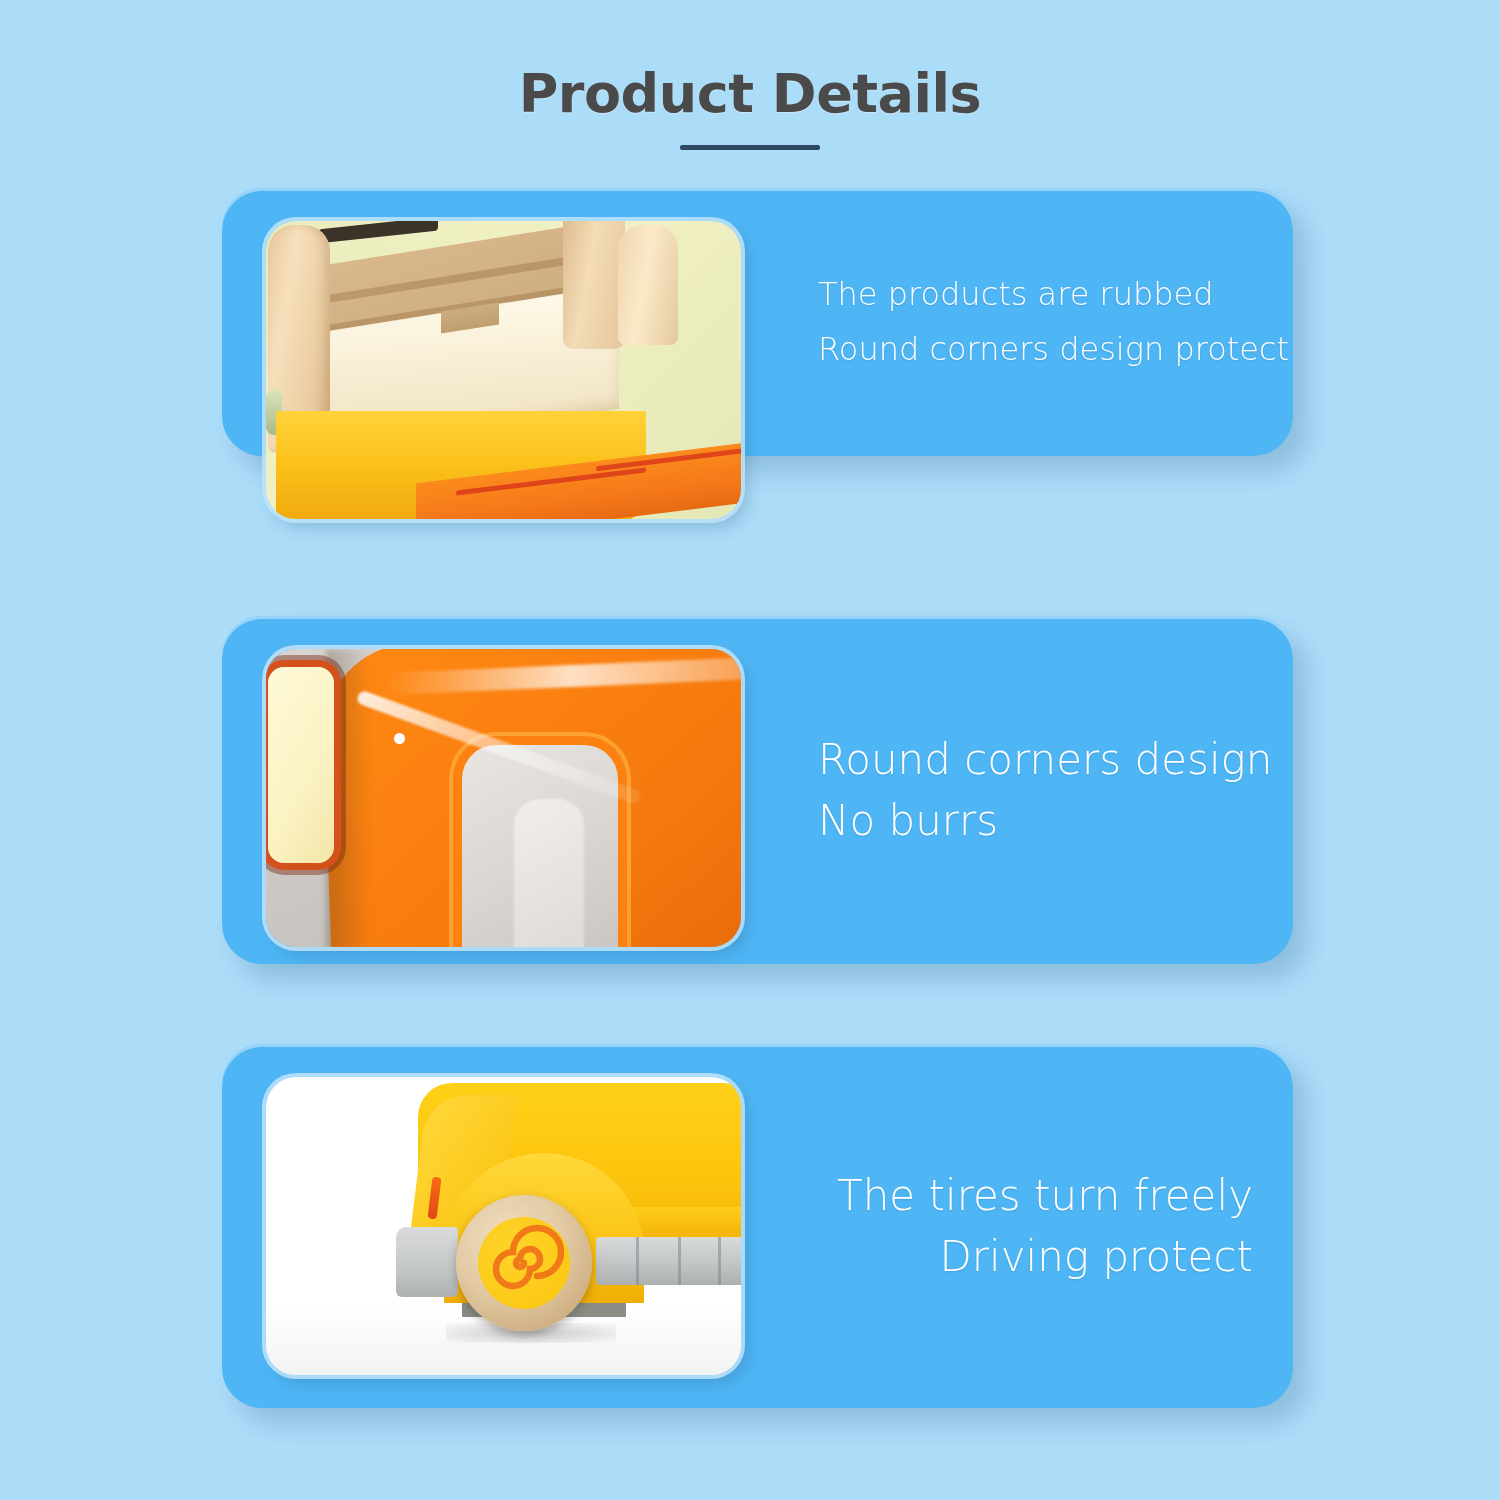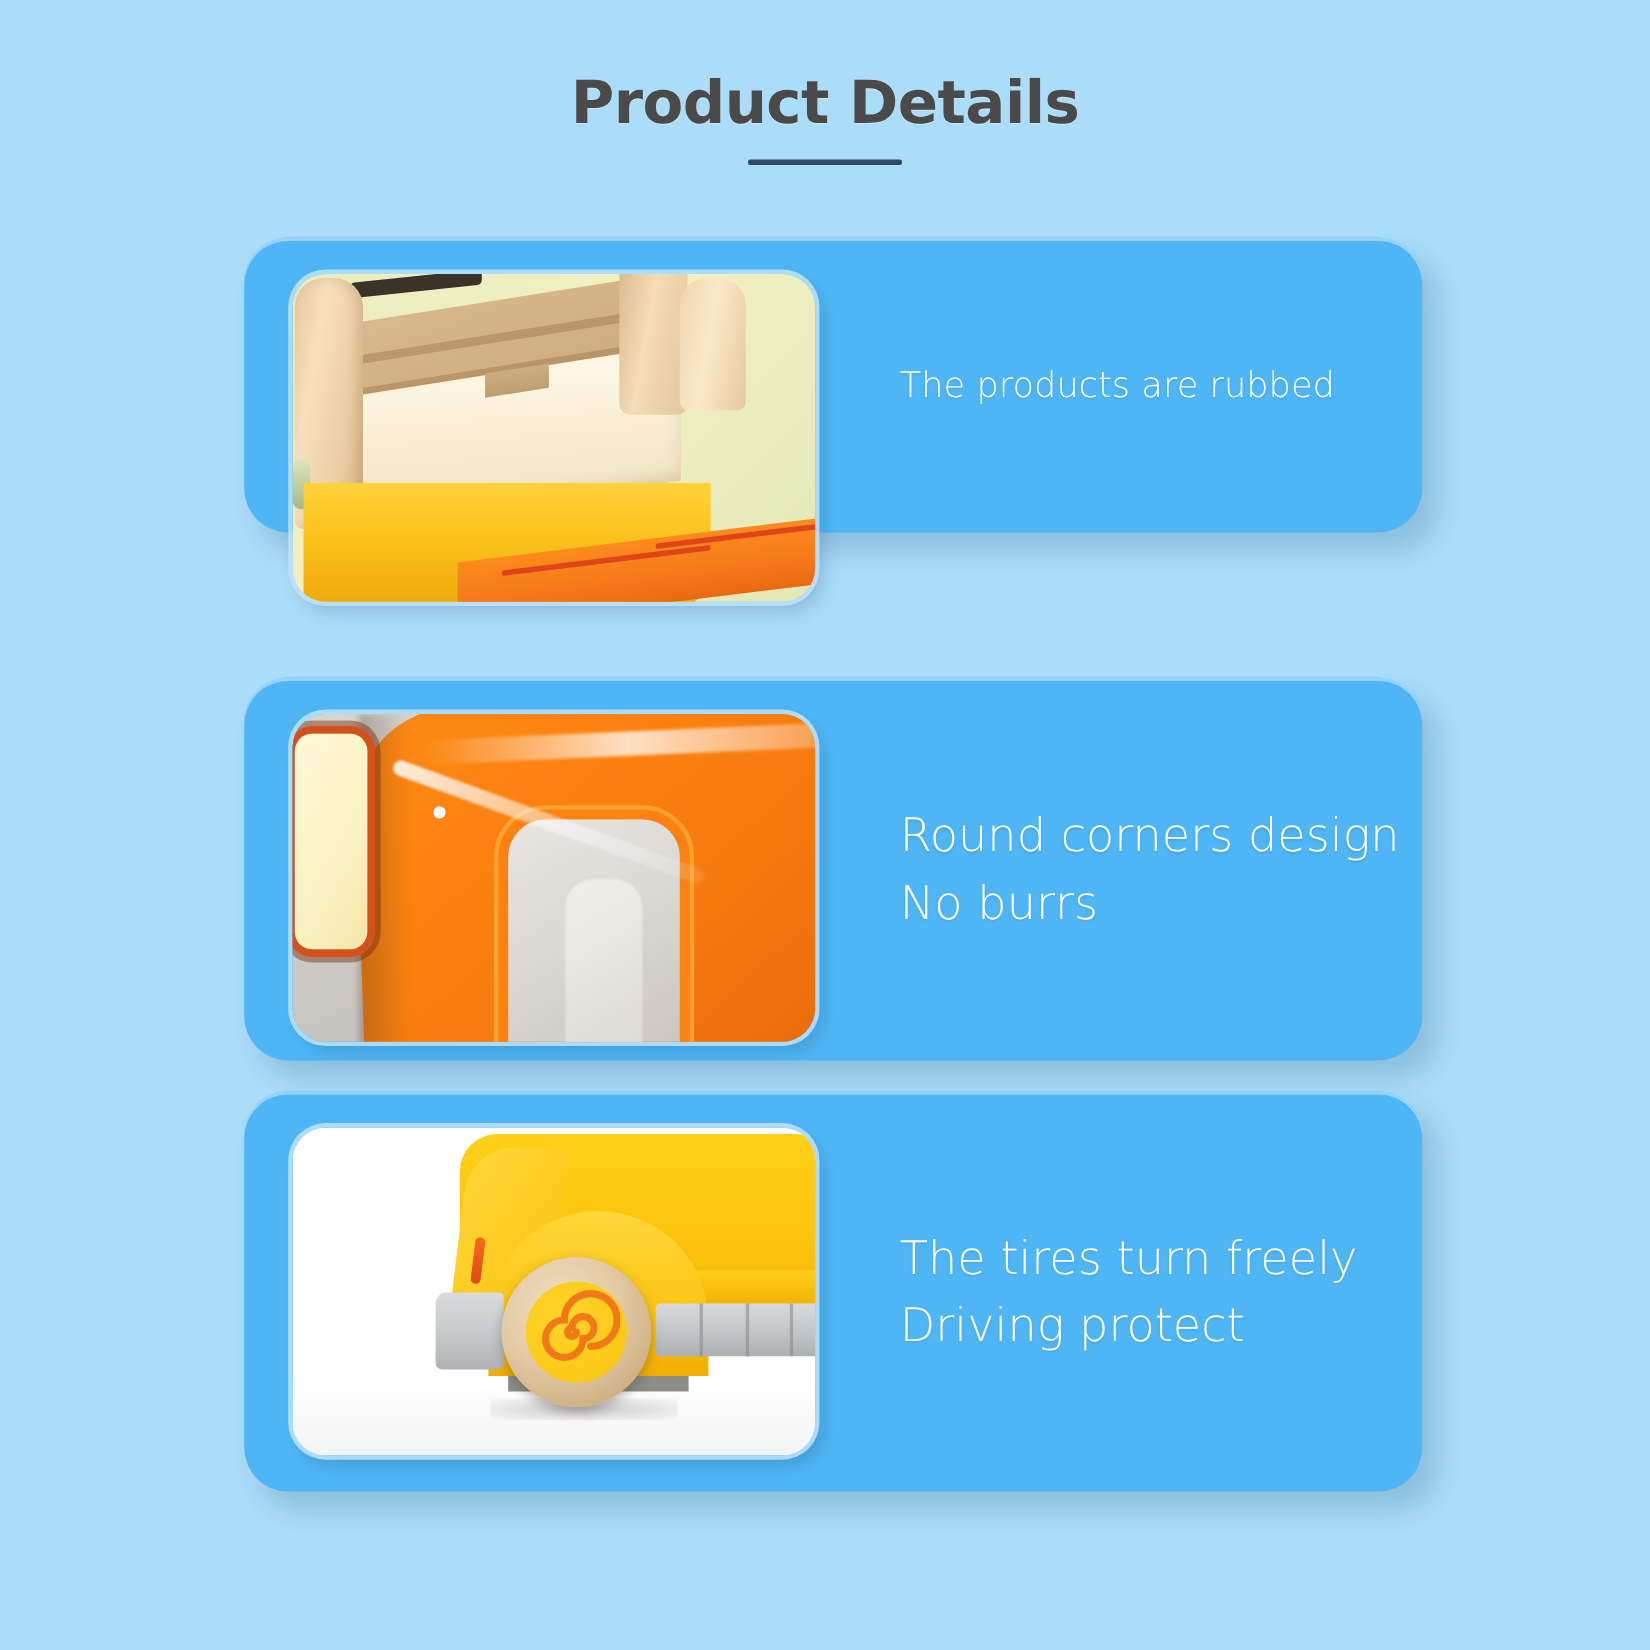--- a/index.html
+++ b/index.html
@@ -51,23 +51,23 @@
   .card {
     position: absolute;
     left: 222px;
     width: 1071px;
     background: #4FB6F5;
     border-radius: 40px;
     box-shadow:
        14px 16px 22px rgba(40,90,130,0.22),
        inset 0 3px 0 rgba(255,255,255,0.42);
   }
-  .card-1 { top: 188px;  height: 268px; margin-top: 28px; }
+  .card-1 { top: 188px;  height: 268px; }
   .card-2 { top: 616px;  height: 348px; }
-  .card-3 { top: 992px; height: 364px; }
+  .card-3 { top: 1044px; height: 364px; text-align: right; }
 
   .card-inner {
     position: relative;
     width: 100%;
     height: 100%;
   }
 
   
   .photo-frame {
     position: absolute;
@@ -323,20 +323,21 @@
         <div class="p1-hinge"></div>
         <div class="p1-yellow"></div>
         <div class="p1-orange"></div>
         <div class="p1-stripe" style="left:190px; top:258px; width:190px;"></div>
         <div class="p1-stripe" style="left:330px; top:236px; width:150px;"></div>
       </div>
     </div>
 
     <div class="card-text">
       <div class="text-line">The products are rubbed</div>
+      <div class="text-line">Round corners design protect</div>
     </div>
 
   </div>
 </div>
 
 <div class="card card-2">
   <div class="card-inner">
 
     <div class="photo-frame">
       <div class="photo">

